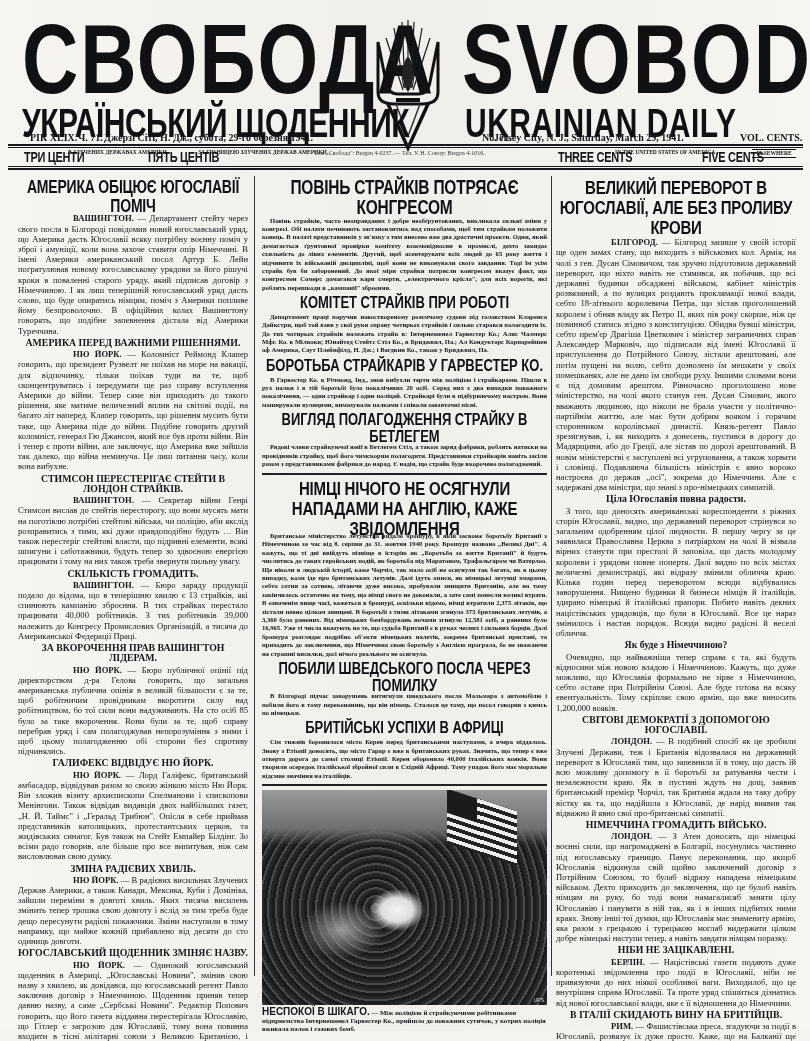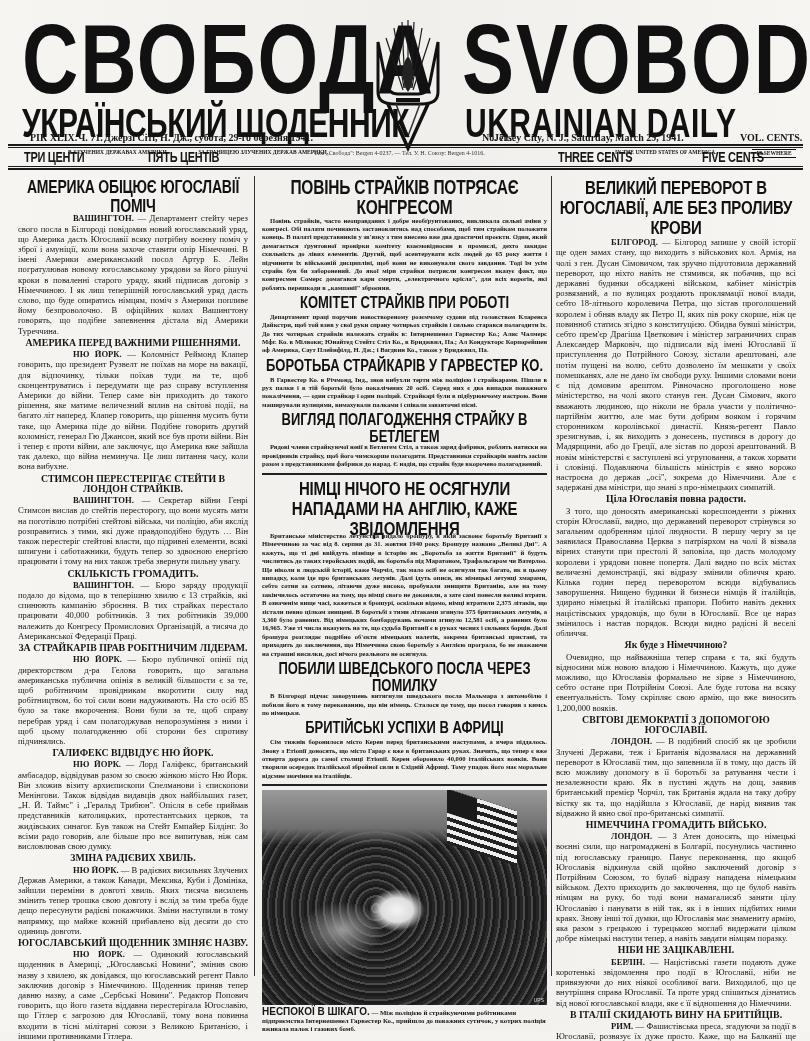--- a/index.html
+++ b/index.html
@@ -113,21 +113,21 @@
 
   <div class="col col-left">
     <div class="hd hd-big" style="font-size:14px">АМЕРИКА ОБІЦЮЄ ЮГОСЛАВІЇ ПОМІЧ</div>
     <p class="body"><b>ВАШИНГТОН.</b> <span>— Департамент стейту через свого посла в Білгороді повідомив новий югославський уряд, що Америка дасть Югославії всяку потрібну воєнну поміч у зброї і амуніції, коли вона захоче ставити опір Німеччині. В імені Америки американський посол Артур Б. Лейн погратулював новому югославському урядови за його рішучі кроки в поваленні старого уряду, який підписав договір з Німеччиною. І як лиш теперішній югославський уряд дасть слово, що буде опиратись німцям, поміч з Америки попливе йому безпроволочно. В офіційних колах Вашингтону говорять, що подібне запевнення дістала від Америки Туреччина.</span></p>
     <div class="hd-serif">АМЕРИКА ПЕРЕД ВАЖНИМИ РІШЕННЯМИ.</div>
     <p class="body"><b>НЮ ЙОРК.</b> <span>— Коломніст Реймонд Клапер говорить, що президент Рузвелт не поїхав на море на вакації, для відпочинку, тільки поїхав туди на те, щоб сконцентруватись і передумати ще раз справу вступлення Америки до війни. Тепер саме він приходить до такого рішення, яке матиме величезний вплив на світові події, на багато літ наперед. Клапер говорить, що рішення мусить бути таке, що Америка піде до війни. Подібне говорить другий коломніст, генерал Гю Джансон, який все був проти війни. Він і тепер є проти війни, але заключує, що Америка вже зайшла так далеко, що війна неминуча. Це лиш питання часу, коли вона вибухне.</span></p>
     <div class="hd-serif">СТИМСОН ПЕРЕСТЕРІГАЄ СТЕЙТИ В ЛОНДОН СТРАЙКІВ.</div>
     <p class="body"><b>ВАШИНГТОН.</b> <span>— Секретар війни Генрі Стимсон вислав до стейтів пересторогу, що вони мусять мати на поготівлю потрібні стейтові війська, чи поліцію, аби якслід розправитись з тими, які дуже правдоподібно будуть … Він також перестеріг стейтові власти, що підривні елементи, всякі шпигуни і саботажники, будуть тепер зо здвоєною енергією працювати і тому на них також треба звернути пильну увагу.</span></p>
     <div class="hd-serif">СКІЛЬКІСТЬ ГРОМАДИТЬ.</div>
     <p class="body"><b>ВАШИНГТОН.</b> <span>— Бюро заряду продукції подало до відома, що в теперішню хвилю є 13 страйків, які спинюють кампанію зброєння. В тих страйках перестало працювати 40,000 робітників. З тих робітників 39,000 належить до Конгресу Промислових Організацій, а тисяча до Американської Федерації Праці.</span></p>
-    <div class="hd-serif">ЗА СТРАЙКАРІВ ПРАВ РОБІТНИЧИМ ЛІДЕРАМ.</div>
+    <div class="hd-serif">ЗА ВКОРОЧЕННЯ ПРАВ ВАШИНГТОН ЛІДЕРАМ.</div>
     <p class="body"><b>НЮ ЙОРК.</b> <span>— Бюро публичної опінії під директорством д-ра Гелова говорить, що загальна американська публична опінія в великій більшости є за те, щоб робітничим провідникам вкоротити силу над робітництвом, бо тої сили вони надуживають. На сто осіб 85 було за таке вкорочення. Вони були за те, щоб справу перебрав уряд і сам полагоджував непорозуміння з ними і щоб цьому полагодженню обі сторони без спротиву підчинялись.</span></p>
     <div class="hd-serif">ГАЛИФЕКС ВІДВІДУЄ НЮ ЙОРК.</div>
     <p class="body"><b>НЮ ЙОРК.</b> <span>— Лорд Галіфекс, британський амбасадор, відвідував разом зо своєю жінкою місто Ню Йорк. Він зложив візиту архиєпископи Спелманови і єпископови Менінгови. Також відвідав видавців двох найбільших газет, „Н. Й. Таймс" і „Геральд Трибюн". Опісля в себе приймав представників католицьких, протестантських церков, та жидівських синагог. Був також на Стейт Емпайер Білдінг. Зо всіми радо говорив, але більше про все випитував, ніж сам висловлював свою думку.</span></p>
     <div class="hd-serif">ЗМІНА РАДІЄВИХ ХВИЛЬ.</div>
     <p class="body"><b>НЮ ЙОРК.</b> <span>— В радієвих висильнях Злучених Держав Америки, а також Канади, Мексика, Куби і Домініка, зайшли переміни в довготі хвиль. Яких тисяча висилень змінить тепер трошка свою довготу і вслід за тим треба буде дещо пересунути радієві покажчики. Зміни наступили в тому напрямку, що майже кожній прибавлено від десяти до сто одиниць довготи.</span></p>
     <div class="hd-serif">ЮГОСЛАВСЬКИЙ ЩОДЕННИК ЗМІНЯЄ НАЗВУ.</div>
     <p class="body"><b>НЮ ЙОРК.</b> <span>— Одинокий югославський щоденник в Америці, „Югославські Новини", змінив свою назву з хвилею, як довідався, що югославський регент Павло заключив договір з Німеччиною. Щоденник приняв тепер давню назву, а саме „Сербські Новини". Редактор Попович говорить, що його газета віддавна перестерігала Югославію, що Гітлер є загрозою для Югославії, тому вона повинна входити в тісні мілітарні союзи з Великою Британією, і іншими противниками Гітлера.</span></p>
     <div class="hd-serif">НІМЦІ ПОВЕРТАЮТЬ З АМЕРИКИ ДО ДОМУ.</div>
 
   </div>

